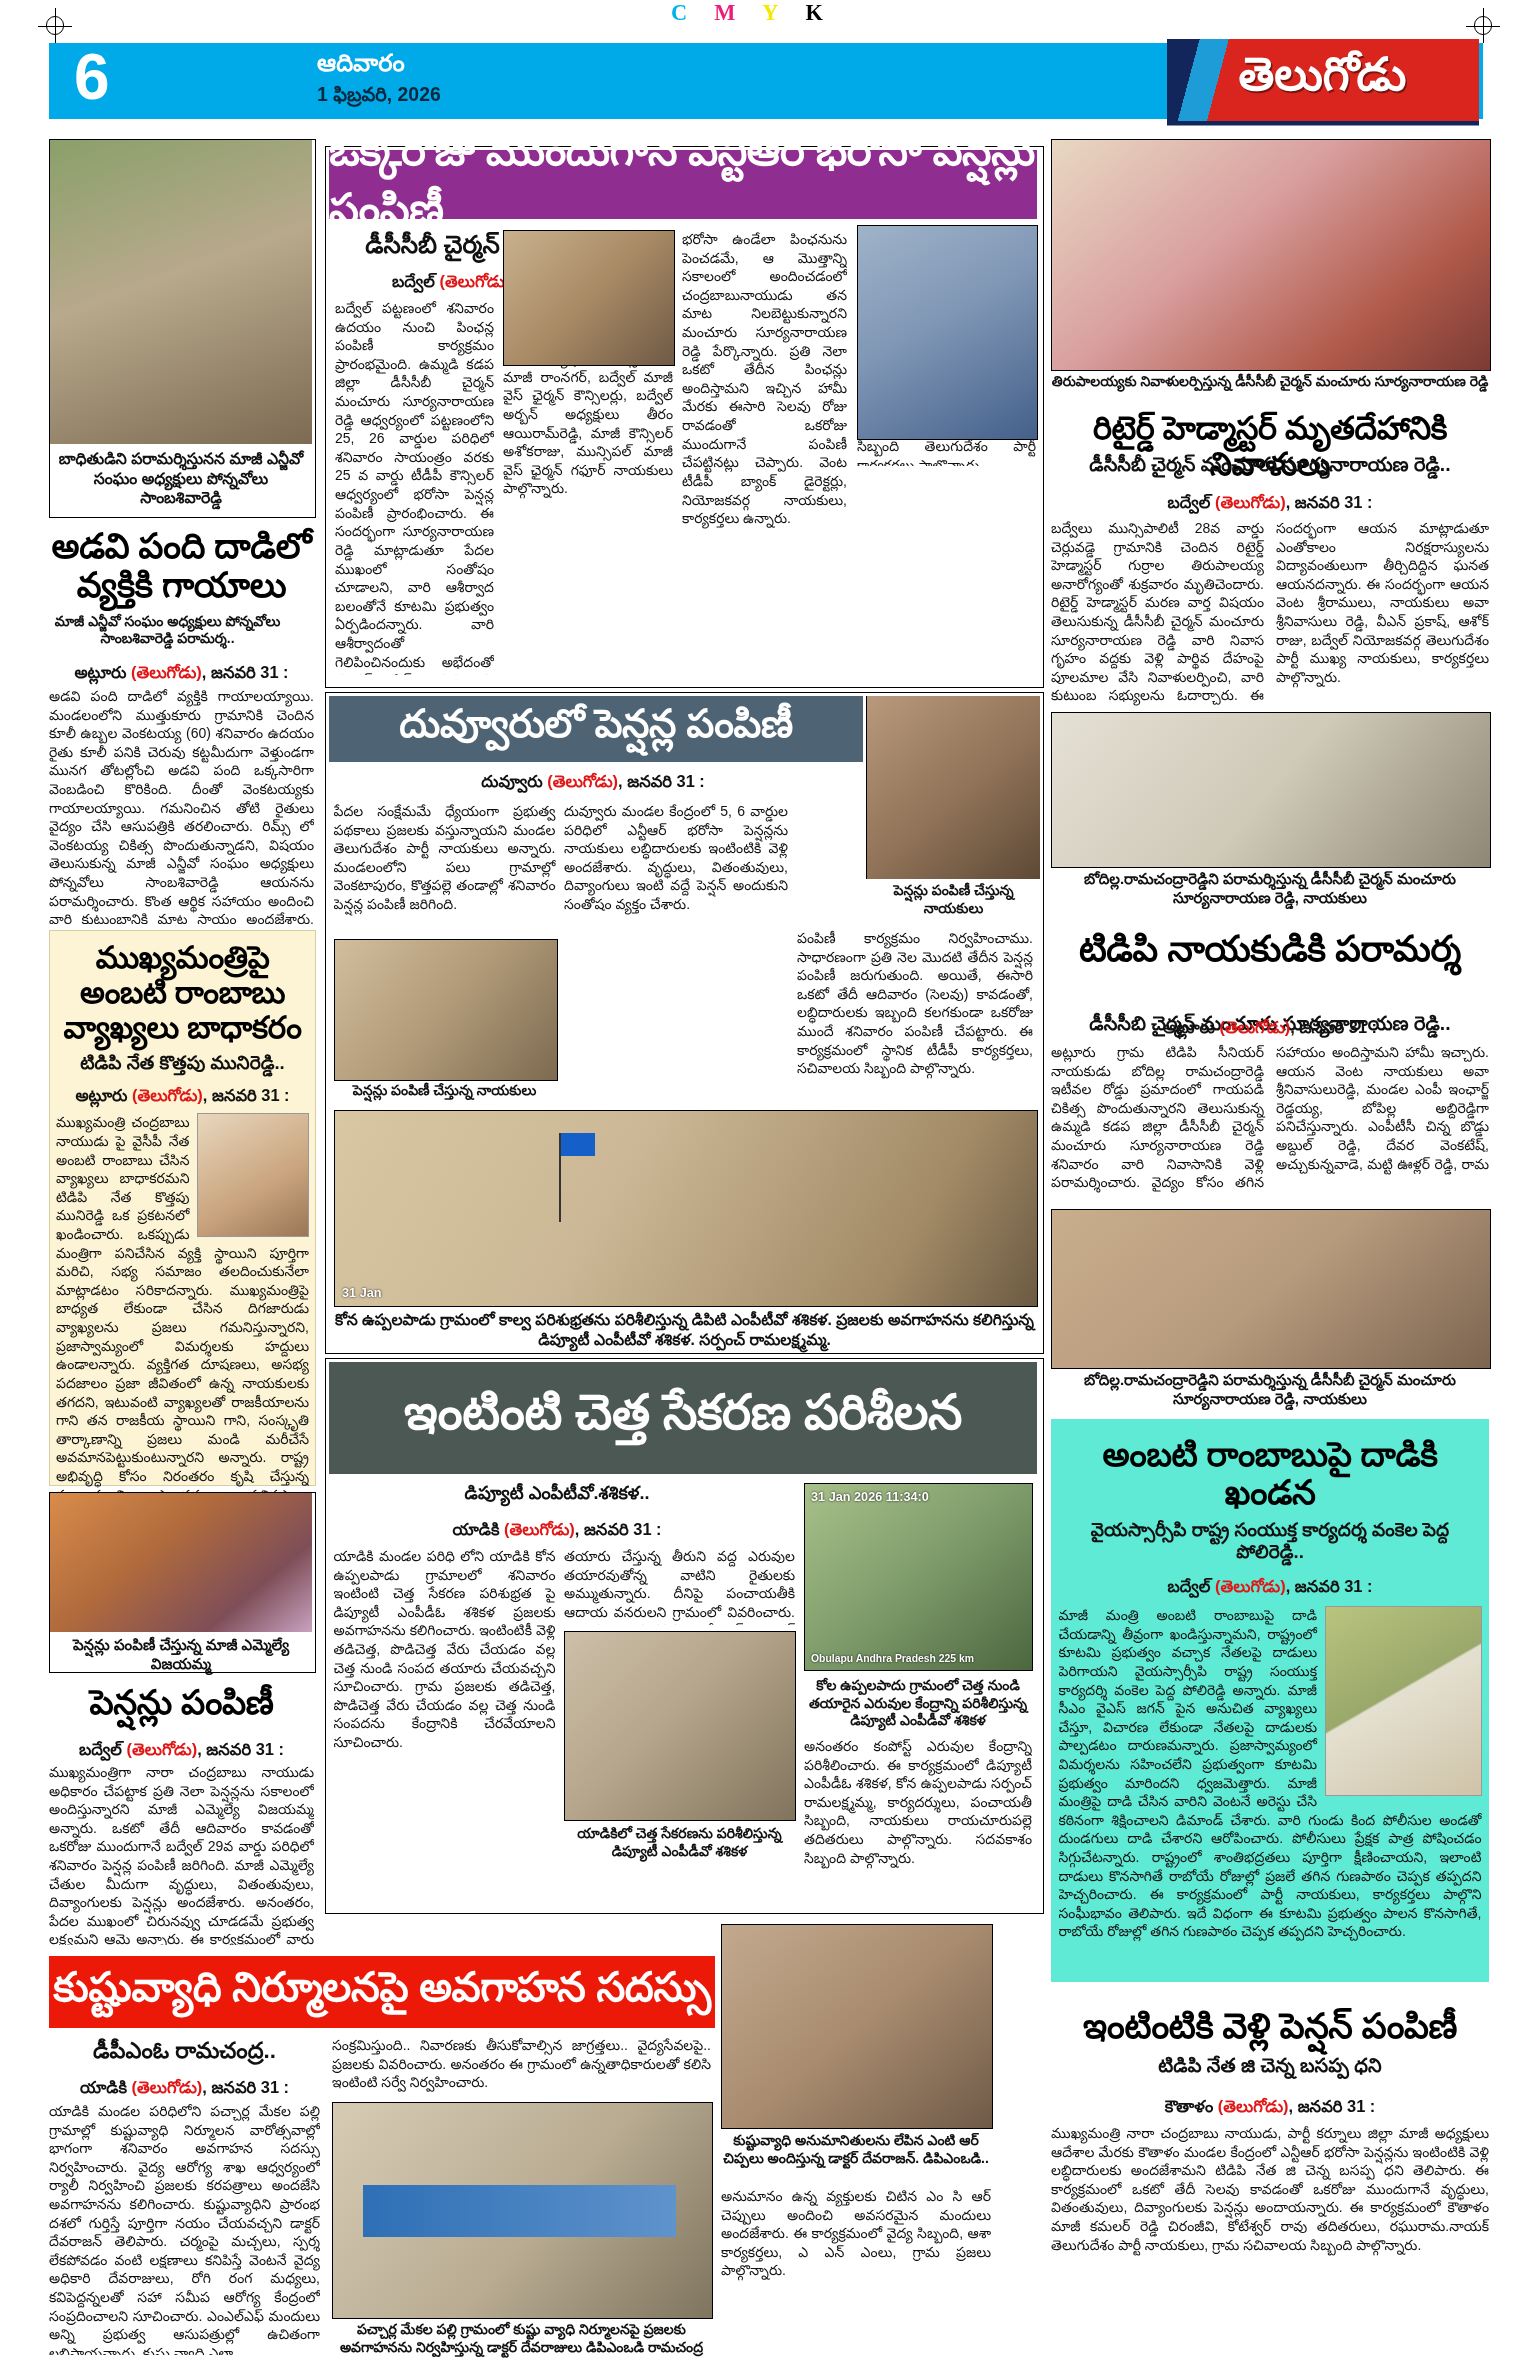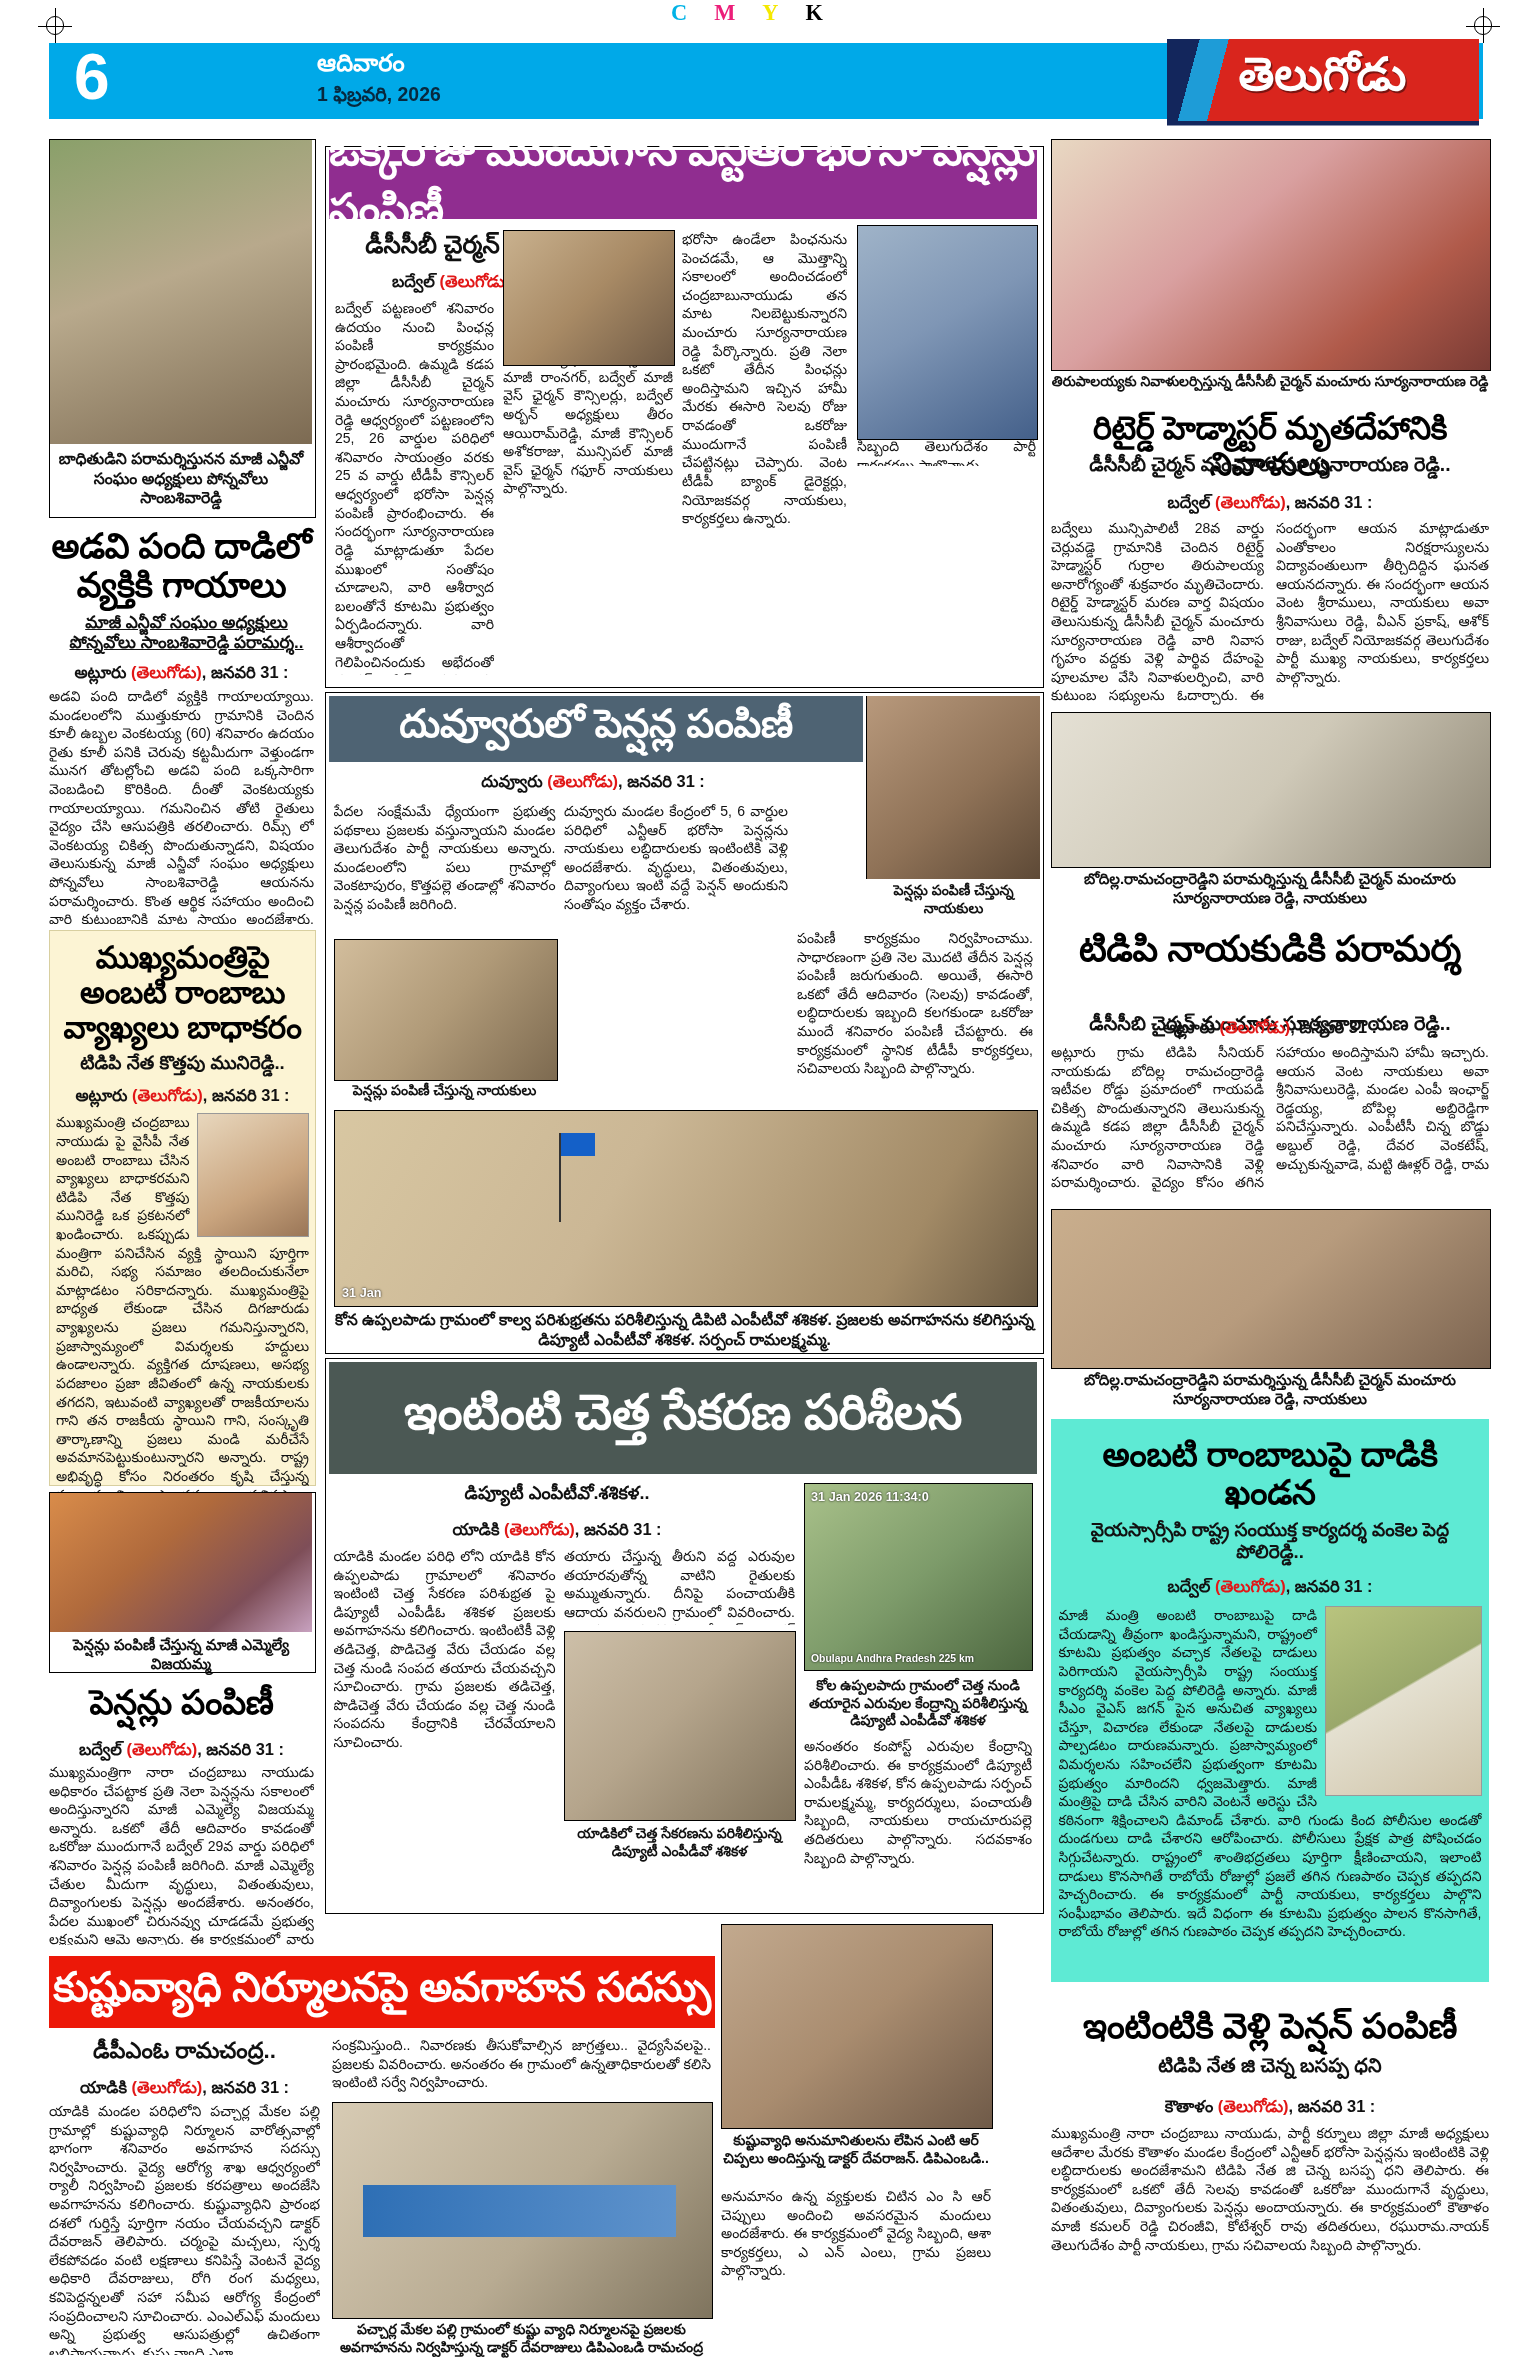--- a/index.html
+++ b/index.html
@@ -62,21 +62,21 @@
       <div class="stripe"></div>
       <div class="word">తెలుగోడు</div>
     </div>
   </div>
 
   <div class="abs boxed" style="left:49px;top:139px;width:265px;height:377px;">
     <div class="photo" style="left:0;top:0;width:262px;height:304px;background:linear-gradient(160deg,#8aa06a 0%,#b8a98c 45%,#7c6a52 100%);"></div>
     <div class="abs caption" style="left:3px;top:309px;width:256px;font-size:15.7px;">బాధితుడిని పరామర్శిస్తునన మాజీ ఎన్జీవో సంఘం అధ్యక్షులు పోన్నవోలు సాంబశివారెడ్డి</div>
   </div>
   <div class="abs headline" style="left:49px;top:526px;width:265px;font-size:35px;">అడవి పంది దాడిలో వ్యక్తికి గాయాలు</div>
-  <div class="abs subhead" style="left:54px;top:613px;width:265px;font-size:17px;text-decoration:underline;">మాజీ ఎన్జీవో సంఘం అధ్యక్షులు పోన్నవోలు సాంబశివారెడ్డి పరామర్శ..</div>
+  <div class="abs subhead" style="left:35px;top:613px;width:265px;font-size:14px;">మాజీ ఎన్జీవో సంఘం అధ్యక్షులు పోన్నవోలు సాంబశివారెడ్డి పరామర్శ..</div>
   <div class="abs dateline" style="left:49px;top:663px;width:265px;">
     <span class="place">అట్లూరు</span>
     <span class="src">(తెలుగోడు)</span>,
     <span>జనవరి 31 :</span>
   </div>
   <div class="abs bodytxt" style="left:49px;top:687px;width:265px;height:237px;">అడవి పంది దాడిలో వ్యక్తికి గాయాలయ్యాయి. మండలంలోని ముత్తుకూరు గ్రామానికి చెందిన కూలీ ఉబ్బల వెంకటయ్య (60) శనివారం ఉదయం రైతు కూలీ పనికి చెరువు కట్టమీదుగా వెళ్తుండగా మునగ తోటల్లోంచి అడవి పంది ఒక్కసారిగా వెంబడించి కొరికింది. దీంతో వెంకటయ్యకు గాయాలయ్యాయి. గమనించిన తోటి రైతులు వైద్యం చేసి ఆసుపత్రికి తరలించారు. రిమ్స్ లో వెంకటయ్య చికిత్స పొందుతున్నాడని, విషయం తెలుసుకున్న మాజీ ఎన్జీవో సంఘం అధ్యక్షులు పోన్నవోలు సాంబశివారెడ్డి ఆయనను పరామర్శించారు. కొంత ఆర్థిక సహాయం అందించి వారి కుటుంబానికి మాట సాయం అందజేశారు. పందుల బెడదతో వేట భయపడుతున్నామని గ్రామ రైతులు తమ బాధలను వివరించారు.</div>
 
   <div class="abs" style="left:49px;top:930px;width:265px;height:554px;background:#fcf4d4;border:0.7px solid #d8cfa0;">
     <div class="headline" style="margin:10.4px 4.5px 0;font-size:31px;">ముఖ్యమంత్రిపై అంబటి రాంబాబు వ్యాఖ్యలు బాధాకరం</div>
     <div class="subhead" style="margin:6px 4.5px 0;font-size:18.6px;">టిడిపి నేత కొత్తపు మునిరెడ్డి..</div>

